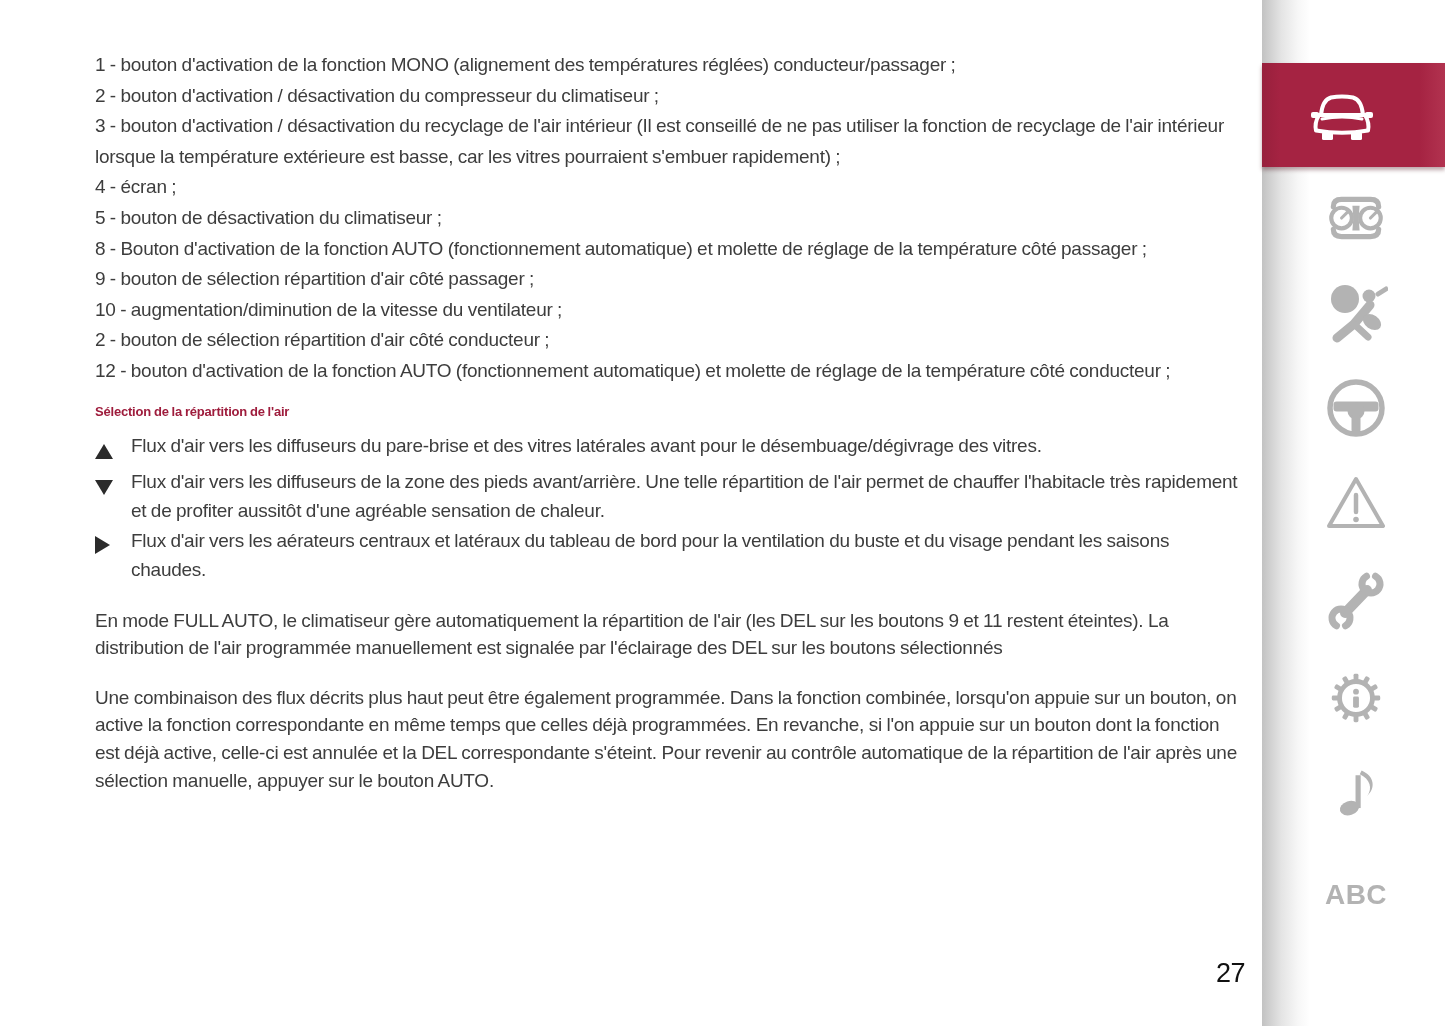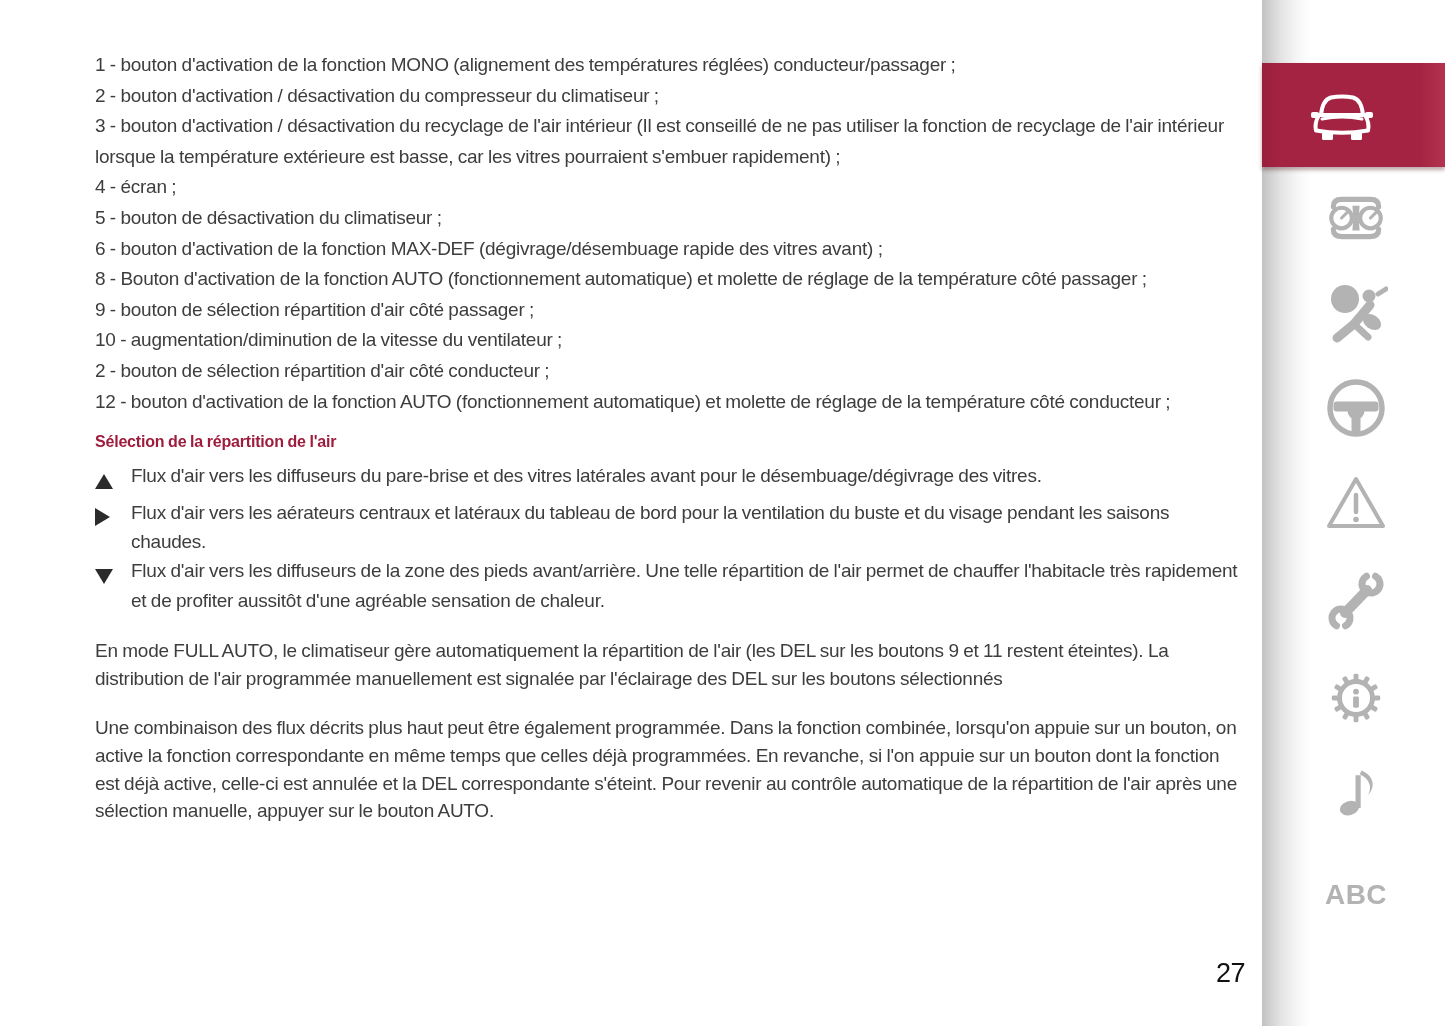--- a/index.html
+++ b/index.html
@@ -16,21 +16,21 @@
     --icon-gray:#b3b3b3;
     --text-gray:#3d3d3d;
   }
   
   .content{
     position:absolute;left:95px;top:50px;width:1148px;
     font-size:19px;letter-spacing:-0.25px;word-spacing:-0.5px;color:var(--text-gray);
   }
   .li{line-height:30.6px;}
   .section-heading{
-    font-size:16px;font-weight:bold;color:var(--heading-red);
+    font-size:13px;font-weight:bold;color:var(--heading-red);
     margin:13px 0 7px 0;line-height:24px;letter-spacing:-0.2px;
   }
   .bullet{display:flex;line-height:29.4px;}
   .tri-col{width:36px;flex:none;padding-top:7px;}
   .tri{display:inline-block;width:0;height:0;}
   .tri-up{border-left:9.5px solid transparent;border-right:9.5px solid transparent;border-bottom:15px solid #2b2b2b;}
   .tri-right{border-top:9.5px solid transparent;border-bottom:9.5px solid transparent;border-left:15px solid #2b2b2b;}
   .tri-down{border-left:9.5px solid transparent;border-right:9.5px solid transparent;border-top:15px solid #2b2b2b;}
   .bullet-text{flex:1;}
   .para{line-height:27.6px;margin:22px 0 0 0;}
@@ -63,40 +63,39 @@
 </style>
 </head>
 <body>
 
 <div class="content">
   <div class="li">1 - bouton d'activation de la fonction MONO (alignement des températures réglées) conducteur/passager ;</div>
   <div class="li">2 - bouton d'activation / désactivation du compresseur du climatiseur ;</div>
   <div class="li">3 - bouton d'activation / désactivation du recyclage de l'air intérieur (Il est conseillé de ne pas utiliser la fonction de recyclage de l'air intérieur lorsque la température extérieure est basse, car les vitres pourraient s'embuer rapidement) ;</div>
   <div class="li">4 - écran ;</div>
   <div class="li">5 - bouton de désactivation du climatiseur ;</div>
-  <div class="li">6 - bouton d'activation de la fonction MAX-DEF (dégivrage/désembuage rapide des vitres avant) ;</div>
   <div class="li">8 - Bouton d'activation de la fonction AUTO (fonctionnement automatique) et molette de réglage de la température côté passager ;</div>
   <div class="li">9 - bouton de sélection répartition d'air côté passager ;</div>
   <div class="li">10 - augmentation/diminution de la vitesse du ventilateur ;</div>
   <div class="li">2 - bouton de sélection répartition d'air côté conducteur ;</div>
   <div class="li">12 - bouton d'activation de la fonction AUTO (fonctionnement automatique) et molette de réglage de la température côté conducteur ;</div>
 
   <h2 class="section-heading">Sélection de la répartition de l'air</h2>
 
   <div class="bullet">
     <span class="tri-col"><span class="tri tri-up"></span></span>
     <span class="bullet-text">Flux d'air vers les diffuseurs du pare-brise et des vitres latérales avant pour le désembuage/dégivrage des vitres.</span>
   </div>
   <div class="bullet">
+    <span class="tri-col"><span class="tri tri-down"></span></span>
+    <span class="bullet-text">Flux d'air vers les diffuseurs de la zone des pieds avant/arrière. Une telle répartition de l'air permet de chauffer l'habitacle très rapidement et de profiter aussitôt d'une agréable sensation de chaleur.</span>
+  </div>
+  <div class="bullet">
     <span class="tri-col"><span class="tri tri-right"></span></span>
     <span class="bullet-text">Flux d'air vers les aérateurs centraux et latéraux du tableau de bord pour la ventilation du buste et du visage pendant les saisons chaudes.</span>
-  </div>
-  <div class="bullet">
-    <span class="tri-col"><span class="tri tri-down"></span></span>
-    <span class="bullet-text">Flux d'air vers les diffuseurs de la zone des pieds avant/arrière. Une telle répartition de l'air permet de chauffer l'habitacle très rapidement et de profiter aussitôt d'une agréable sensation de chaleur.</span>
   </div>
 
   <p class="para">En mode FULL AUTO, le climatiseur gère automatiquement la répartition de l'air (les DEL sur les boutons 9 et 11 restent éteintes). La distribution de l'air programmée manuellement est signalée par l'éclairage des DEL sur les boutons sélectionnés</p>
   <p class="para">Une combinaison des flux décrits plus haut peut être également programmée. Dans la fonction combinée, lorsqu'on appuie sur un bouton, on active la fonction correspondante en même temps que celles déjà programmées. En revanche, si l'on appuie sur un bouton dont la fonction est déjà active, celle-ci est annulée et la DEL correspondante s'éteint. Pour revenir au contrôle automatique de la répartition de l'air après une sélection manuelle, appuyer sur le bouton AUTO.</p>
 </div>
 
 <div class="page-number">27</div>
 
 <div class="edge-strip"></div>
 

